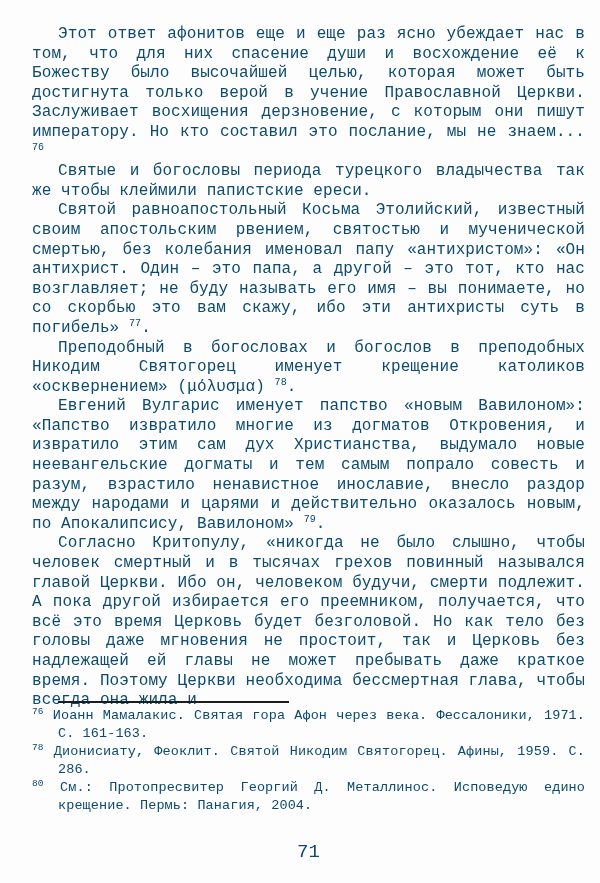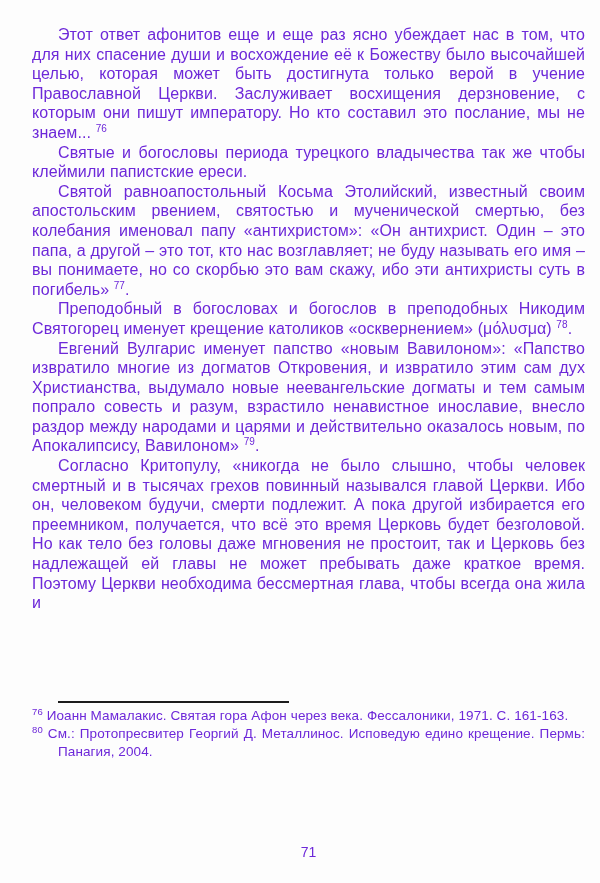--- a/index.html
+++ b/index.html
@@ -5,22 +5,22 @@
   html, body {
     margin: 0;
     padding: 0;
     background: #ffffff;
   }
   .page {
     position: relative;
     width: 600px;
     height: 883px;
     background: #fdfdfd;
-    font-family: Liberation Sans, sans-serif;
-    color: #6d28d9;
+    font-family: Liberation Mono, monospace;
+    color: #0c4a6e;
     overflow: hidden;
   }
   .main-text {
     position: absolute;
     top: 25px;
     left: 32px;
     width: 553px;
   }
   .main-text p {
     margin: 0;
@@ -64,35 +64,36 @@
     font-size: 9.5px;
     line-height: 0;
     vertical-align: super;
   }
   .page-number {
     position: absolute;
     top: 841px;
     left: 32px;
     width: 553px;
     text-align: center;
-    font-size: 14px;
+    font-size: 19px;
     line-height: 22px;
   }
 </style>
 </head>
 <body>
 
 <div class="page">
   <div class="main-text" id="main-text">
       <p>Этот ответ афонитов еще и еще раз ясно убеждает нас в том, что для них спасение души и восхождение её к Божеству было высочайшей целью, которая может быть достигнута только верой в учение Православной Церкви. Заслуживает восхищения дерзновение, с которым они пишут императору. Но кто составил это послание, мы не знаем... <sup class="fref">76</sup></p>
       <p>Святые и богословы периода турецкого владычества так же чтобы клеймили папистские ереси.</p>
       <p>Святой равноапостольный Косьма Этолийский, известный своим апостольским рвением, святостью и мученической смертью, без колебания именовал папу «антихристом»: «Он антихрист. Один – это папа, а другой – это тот, кто нас возглавляет; не буду называть его имя – вы понимаете, но со скорбью это вам скажу, ибо эти антихристы суть в погибель» <sup class="fref">77</sup>.</p>
       <p>Преподобный в богословах и богослов в преподобных Никодим Святогорец именует крещение католиков «осквернением» (μόλυσμα) <sup class="fref">78</sup>.</p>
       <p>Евгений Вулгарис именует папство «новым Вавилоном»: «Папство извратило многие из догматов Откровения, и извратило этим сам дух Христианства, выдумало новые неевангельские догматы и тем самым попрало совесть и разум, взрастило ненавистное инославие, внесло раздор между народами и царями и действительно оказалось новым, по Апокалипсису, Вавилоном» <sup class="fref">79</sup>.</p>
       <p>Согласно Критопулу, «никогда не было слышно, чтобы человек смертный и в тысячах грехов повинный назывался главой Церкви. Ибо он, человеком будучи, смерти подлежит. А пока другой избирается его преемником, получается, что всё это время Церковь будет безголовой. Но как тело без головы даже мгновения не простоит, так и Церковь без надлежащей ей главы не может пребывать даже краткое время. Поэтому Церкви необходима бессмертная глава, чтобы всегда она жила и</p>
     </div>
   <div class="footnote-sep"></div>
   <div class="footnotes" id="footnotes">
       <div class="footnote"><sup>76</sup> Иоанн Мамалакис. Святая гора Афон через века. Фессалоники, 1971. С. 161-163.</div>
+      <div class="footnote"><sup>78</sup> Дионисиату, Феоклит. Святой Никодим Святогорец. Афины, 1959. С. 286.</div>
       <div class="footnote"><sup>80</sup> См.: Протопресвитер Георгий Д. Металлинос. Исповедую едино крещение. Пермь: Панагия, 2004.</div>
     </div>
   <div class="page-number">71</div>
 </div>
 
 </body></html>

